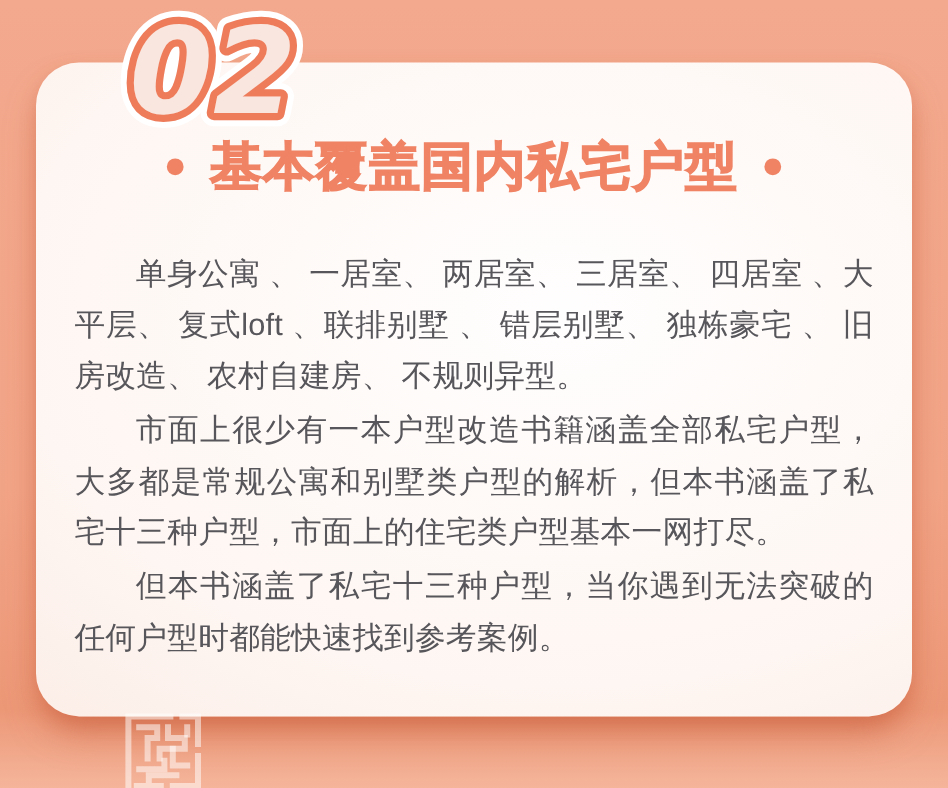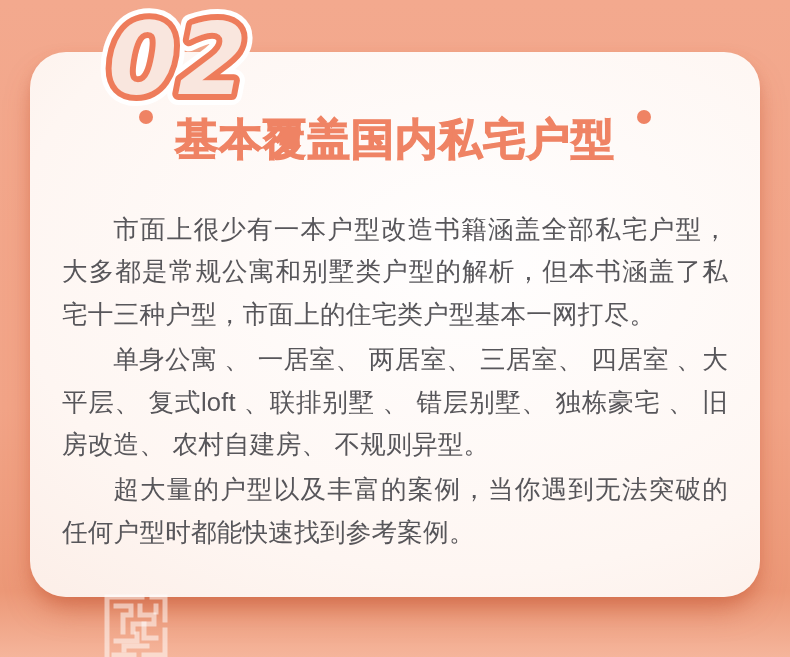--- a/index.html
+++ b/index.html
@@ -16,21 +16,21 @@
   }
   .card{
     position:absolute;left:30px;top:52px;width:730px;height:545px;
     border-radius:36px;
     background:radial-gradient(130% 120% at 60% 38%, #FFFEFE 0%, #FEF6F2 48%, #FAE7DE 88%, #F8E0D6 100%);
     box-shadow:0 18px 30px -8px rgba(193,82,48,0.55), 0 6px 12px rgba(214,116,84,0.35);
     box-sizing:border-box;
   }
   .title-row{
     margin-top:58px;height:58px;
-    display:flex;align-items:flex-start;justify-content:center;gap:22px;
+    display:flex;align-items:center;justify-content:center;gap:22px;
   }
   .title-dot{width:14px;height:14px;border-radius:50%;background:#EF8364;flex:0 0 auto;}
   h1.sec-title{
     margin:0;font-size:43px;line-height:58px;font-weight:900;
     color:#EF8364;letter-spacing:1px;
     -webkit-text-stroke:1.3px #EF8364;
     white-space:nowrap;
   }
   .text-block{margin:40px 32px 0 32px;}
   .text-block p{
@@ -66,23 +66,23 @@
 
 <div class="stage">
 
   <div class="card">
     <div class="title-row">
       <span class="title-dot"></span>
       <h1 class="sec-title">基本覆盖国内私宅户型</h1>
       <span class="title-dot"></span>
     </div>
     <div class="text-block">
+      <p>单身公寓 、 一居室、 两居室、 三居室、 四居室 、大平层、 复式loft 、联排别墅 、 错层别墅、 独栋豪宅 、 旧房改造、 农村自建房、 不规则异型。</p>
       <p>市面上很少有一本户型改造书籍涵盖全部私宅户型，大多都是常规公寓和别墅类户型的解析，但本书涵盖了私宅十三种户型，市面上的住宅类户型基本一网打尽。</p>
-      <p>单身公寓 、 一居室、 两居室、 三居室、 四居室 、大平层、 复式loft 、联排别墅 、 错层别墅、 独栋豪宅 、 旧房改造、 农村自建房、 不规则异型。</p>
-      <p>超大量的户型以及丰富的案例，当你遇到无法突破的任何户型时都能快速找到参考案例。</p>
+      <p>但本书涵盖了私宅十三种户型，当你遇到无法突破的任何户型时都能快速找到参考案例。</p>
     </div>
   </div>
 
   <svg class="badge" viewBox="0 0 220 118">
     <text class="halo" x="26" y="92">02</text>
     <text class="ring" x="26" y="92">02</text>
     <text class="core" x="26" y="92">02</text>
   </svg>
 
 

